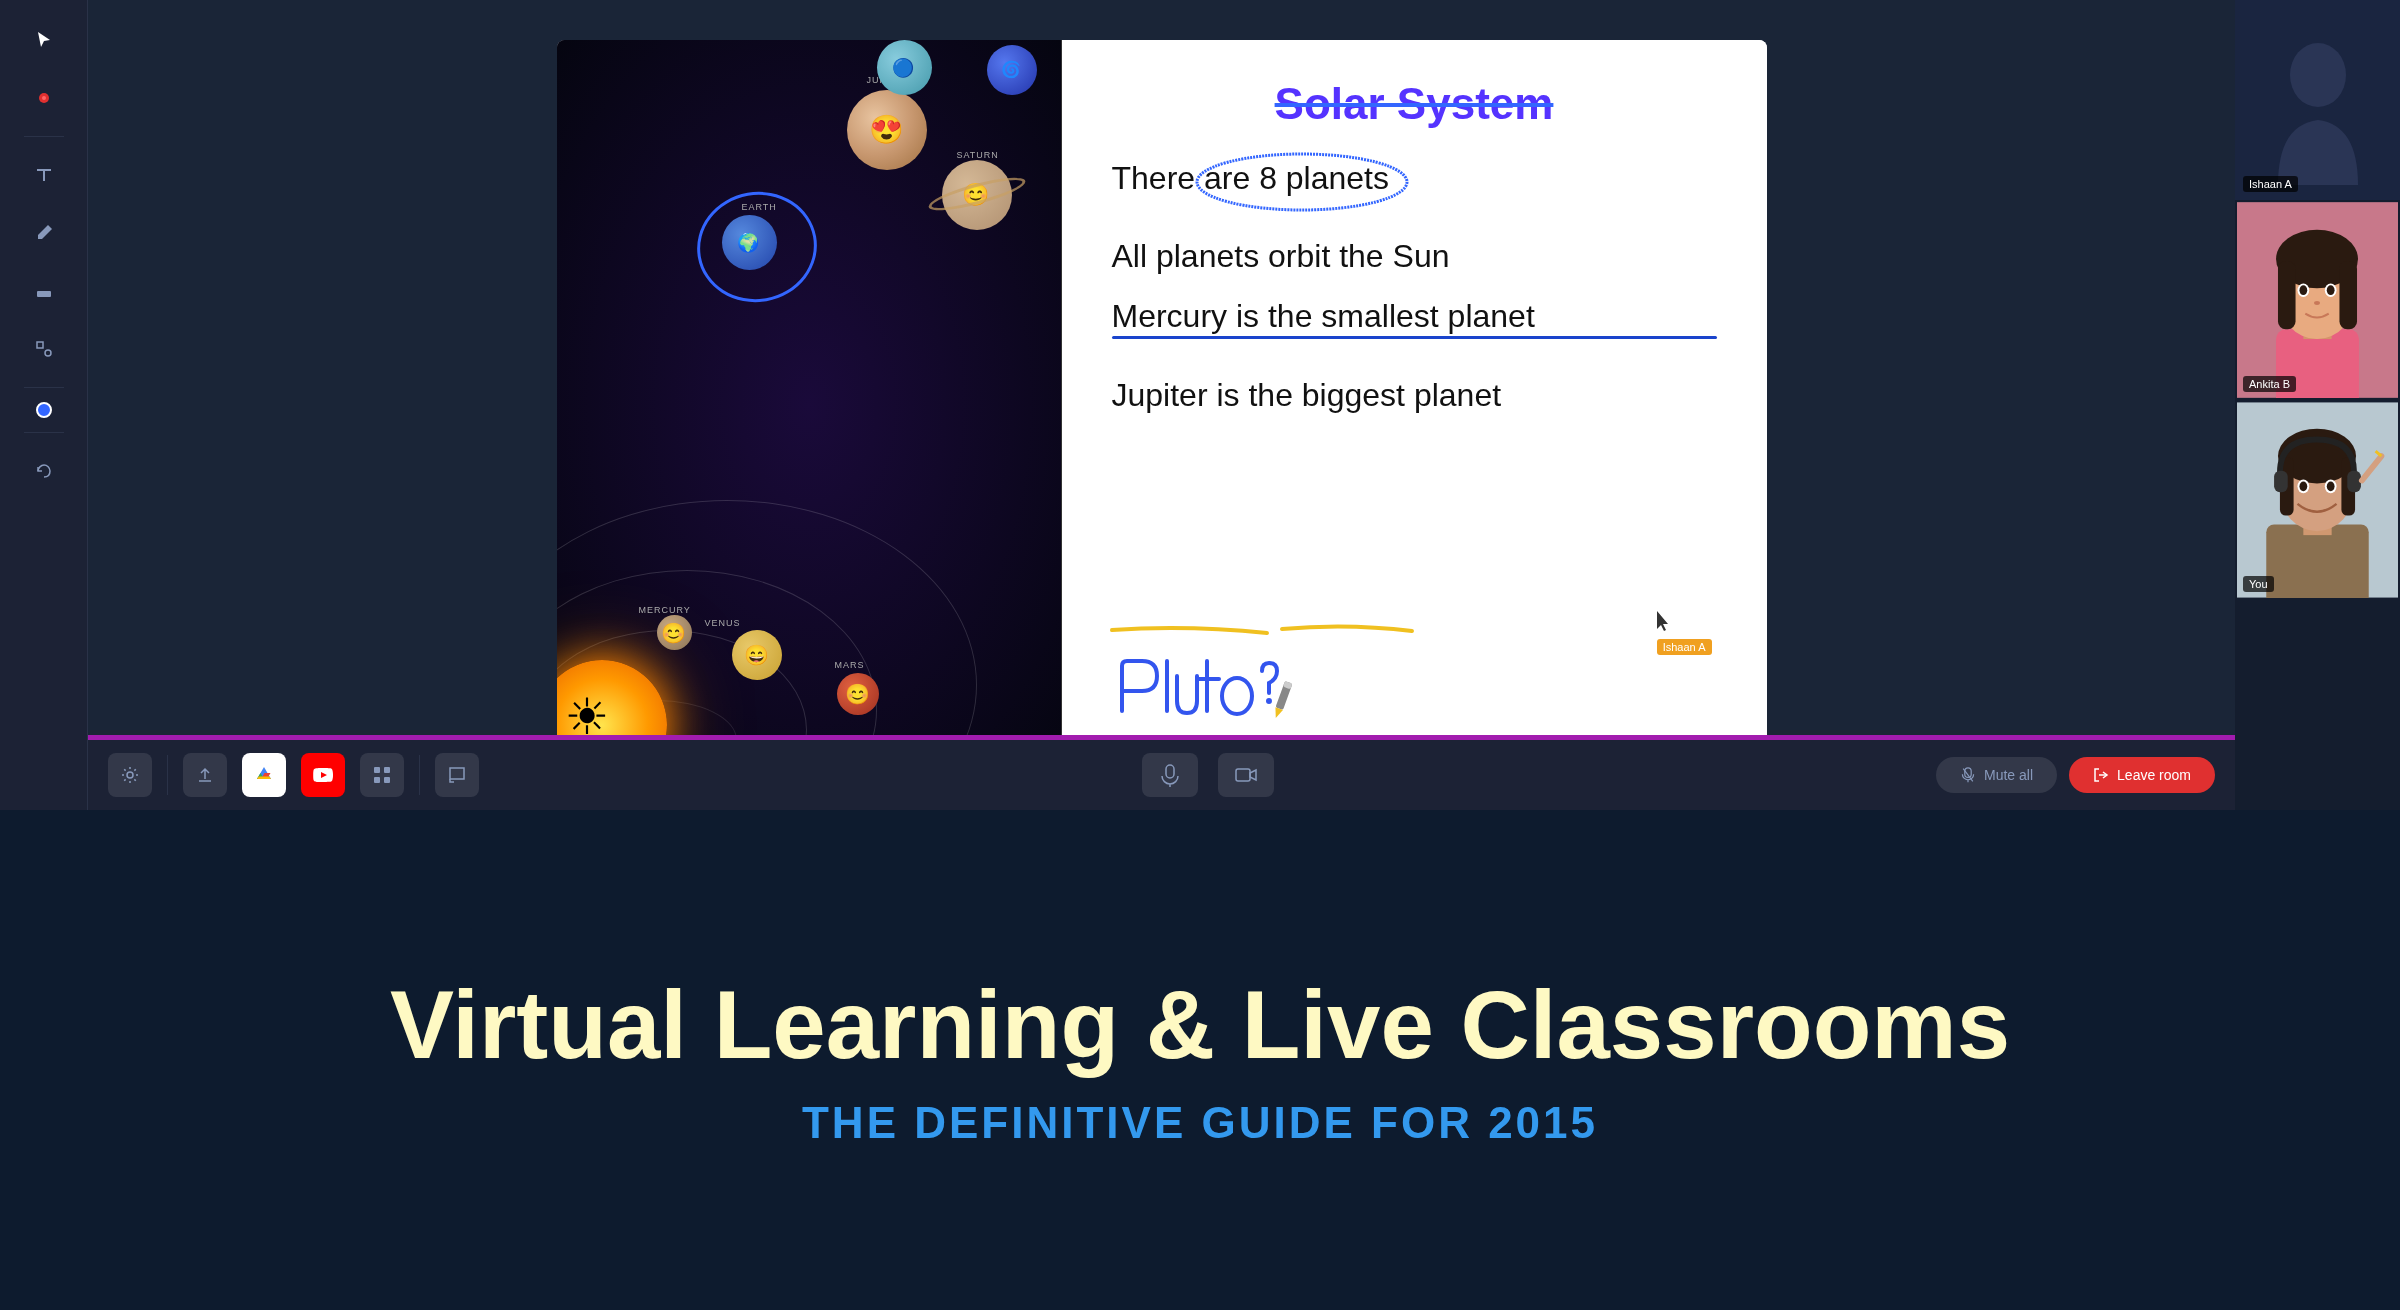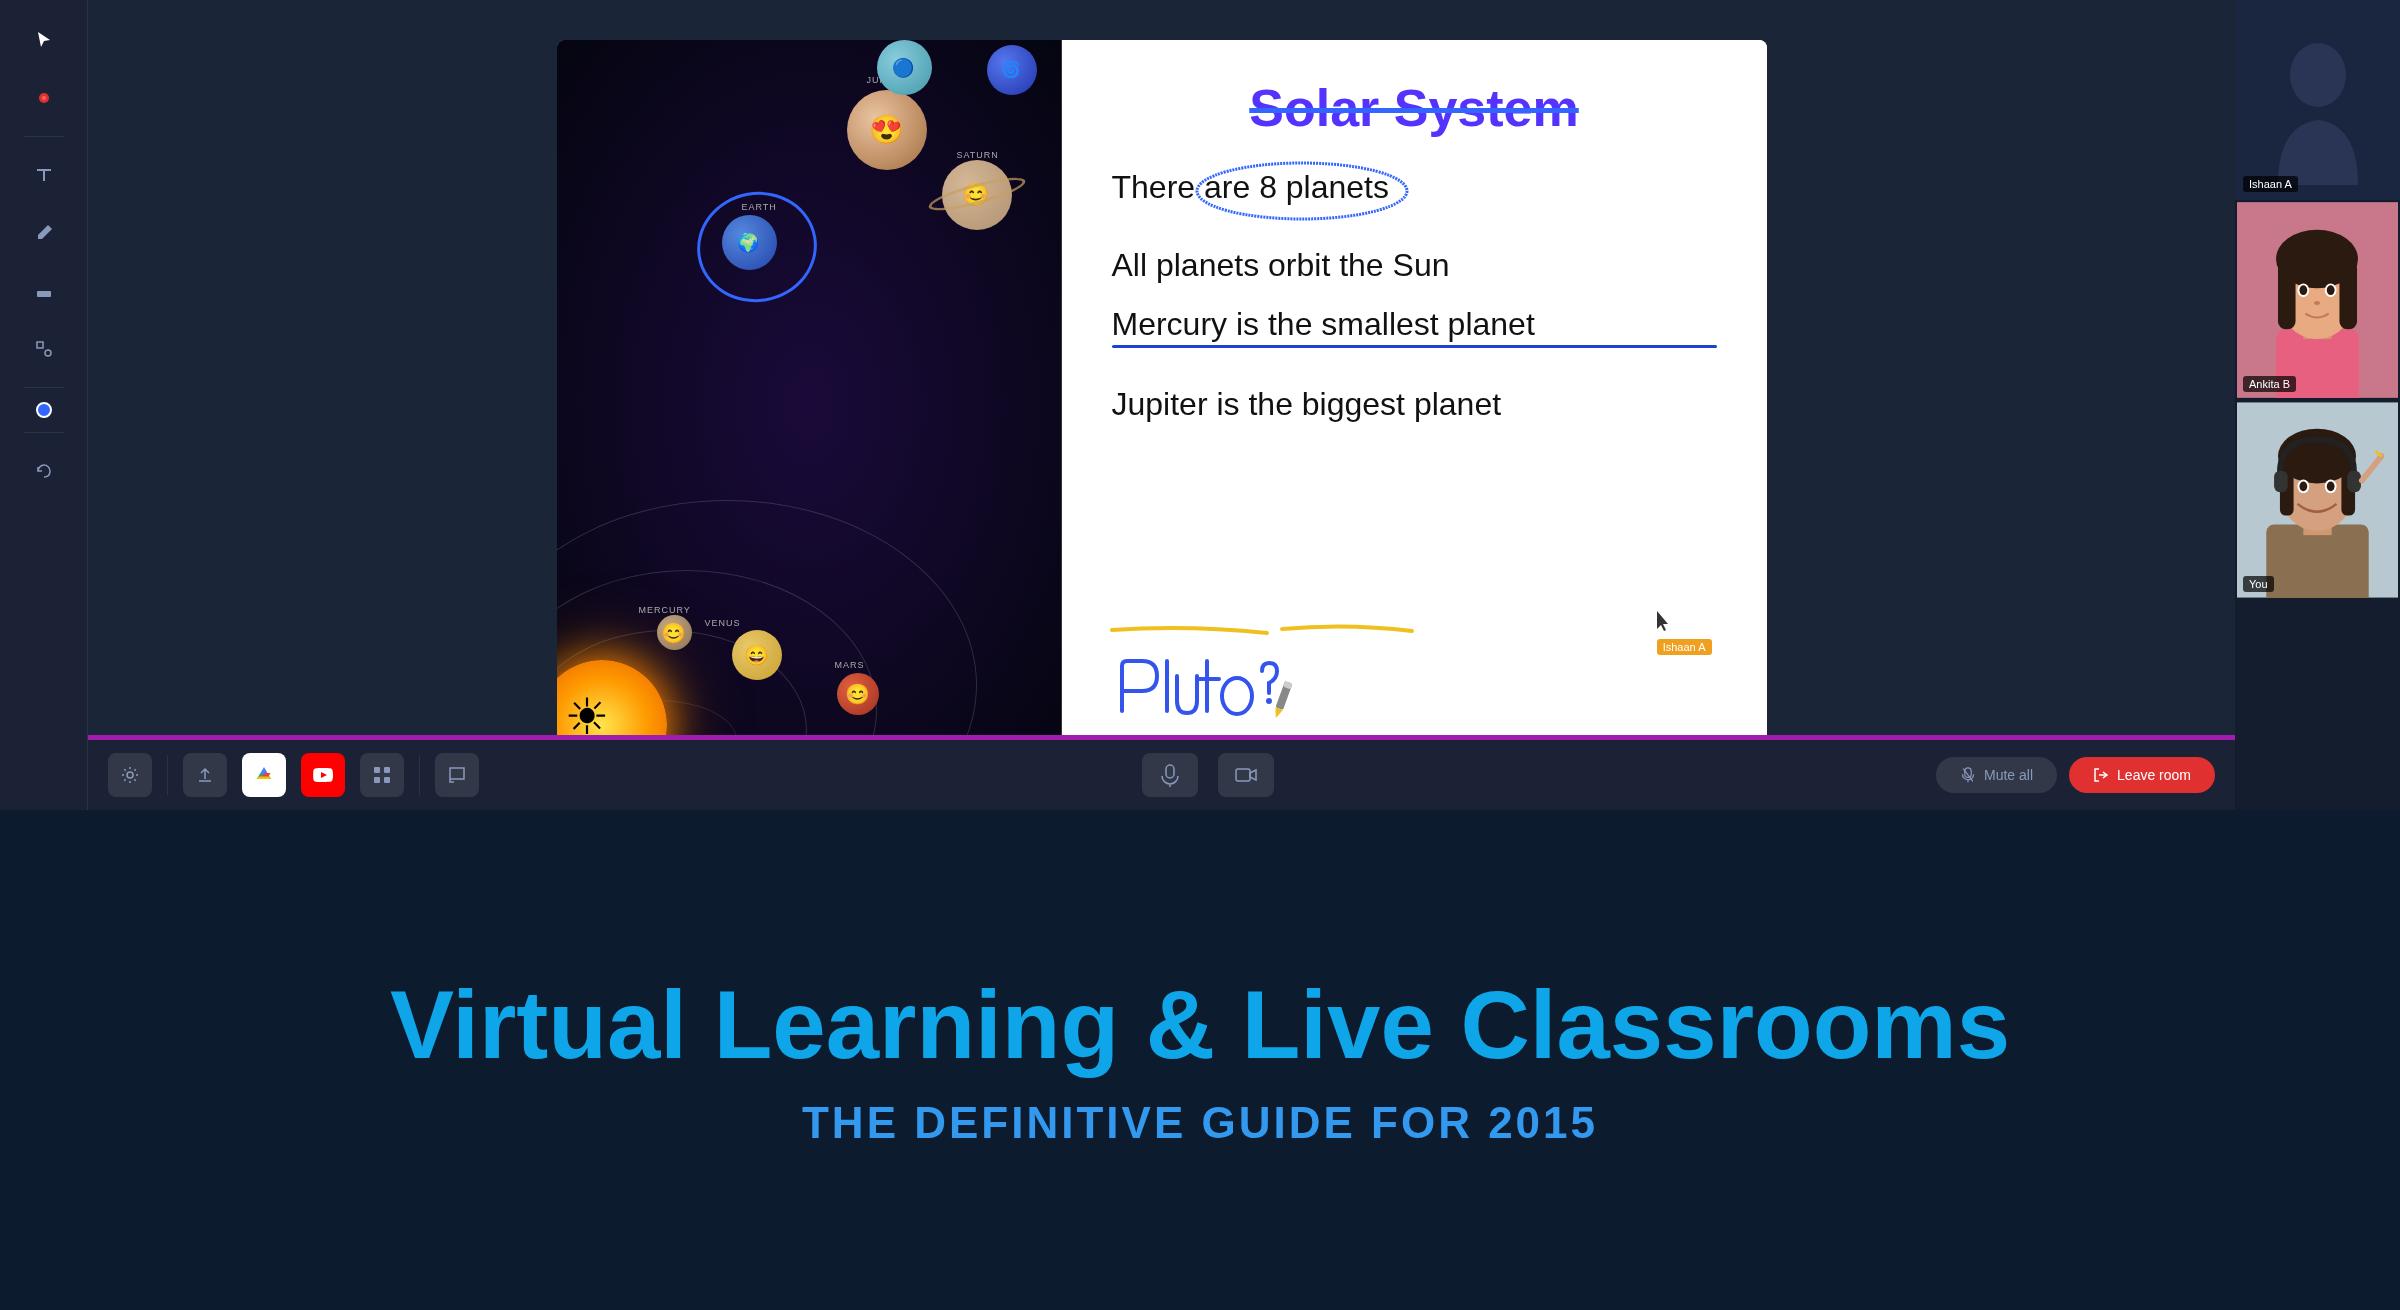--- a/index.html
+++ b/index.html
@@ -207,21 +207,21 @@
       flex: 1;
       background: #fff;
       padding: 40px 50px;
       position: relative;
       display: flex;
       flex-direction: column;
       justify-content: flex-start;
     }
 
     .title-text {
-      font-size: 52px;
+      font-size: 44px;
       font-weight: 900;
       color: #5533ff;
       text-align: center;
       margin-bottom: 30px;
       line-height: 1.1;
     }
 
     .fact-item {
       font-size: 32px;
       color: #111;
@@ -429,21 +429,21 @@
       display: flex;
       flex-direction: column;
       align-items: center;
       justify-content: center;
       padding: 40px;
     }
 
     .main-headline {
       font-size: 96px;
       font-weight: 900;
-      color: #0ea5e9;
+      color: #fef9c3;
       text-align: center;
       line-height: 1.1;
       margin-bottom: 20px;
     }
 
     .sub-headline {
       font-size: 44px;
       font-weight: 700;
       color: #3399ee;
       text-align: center;

